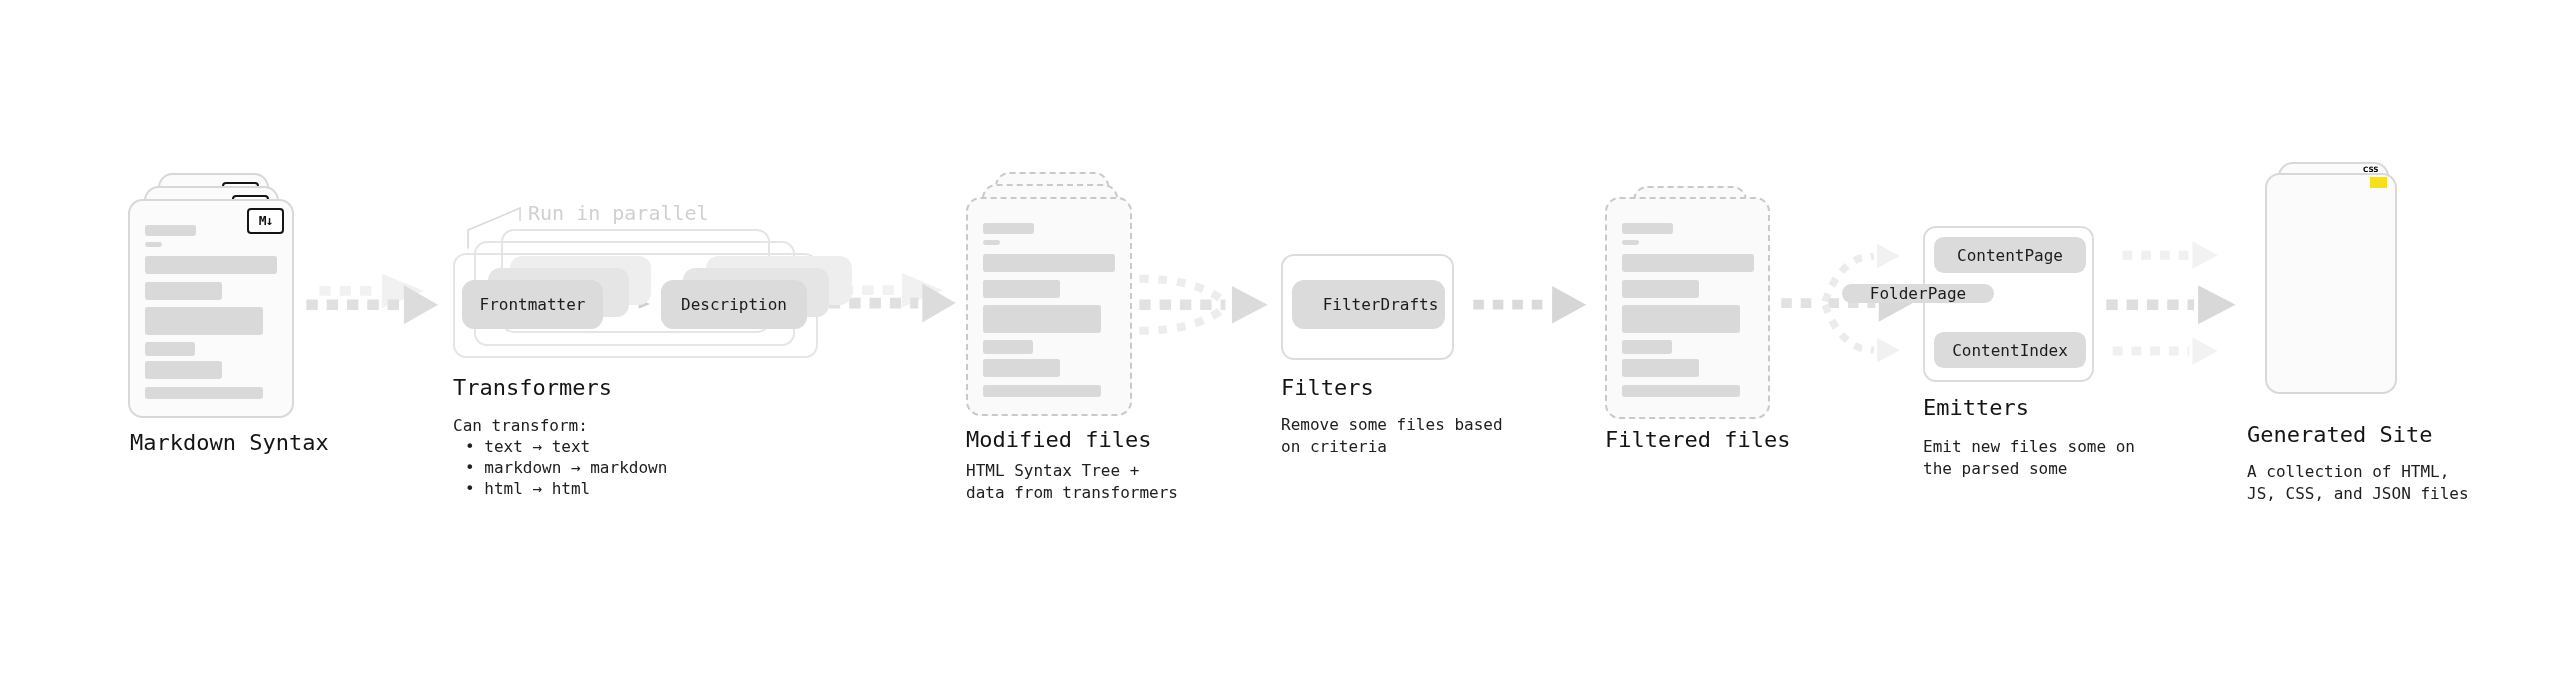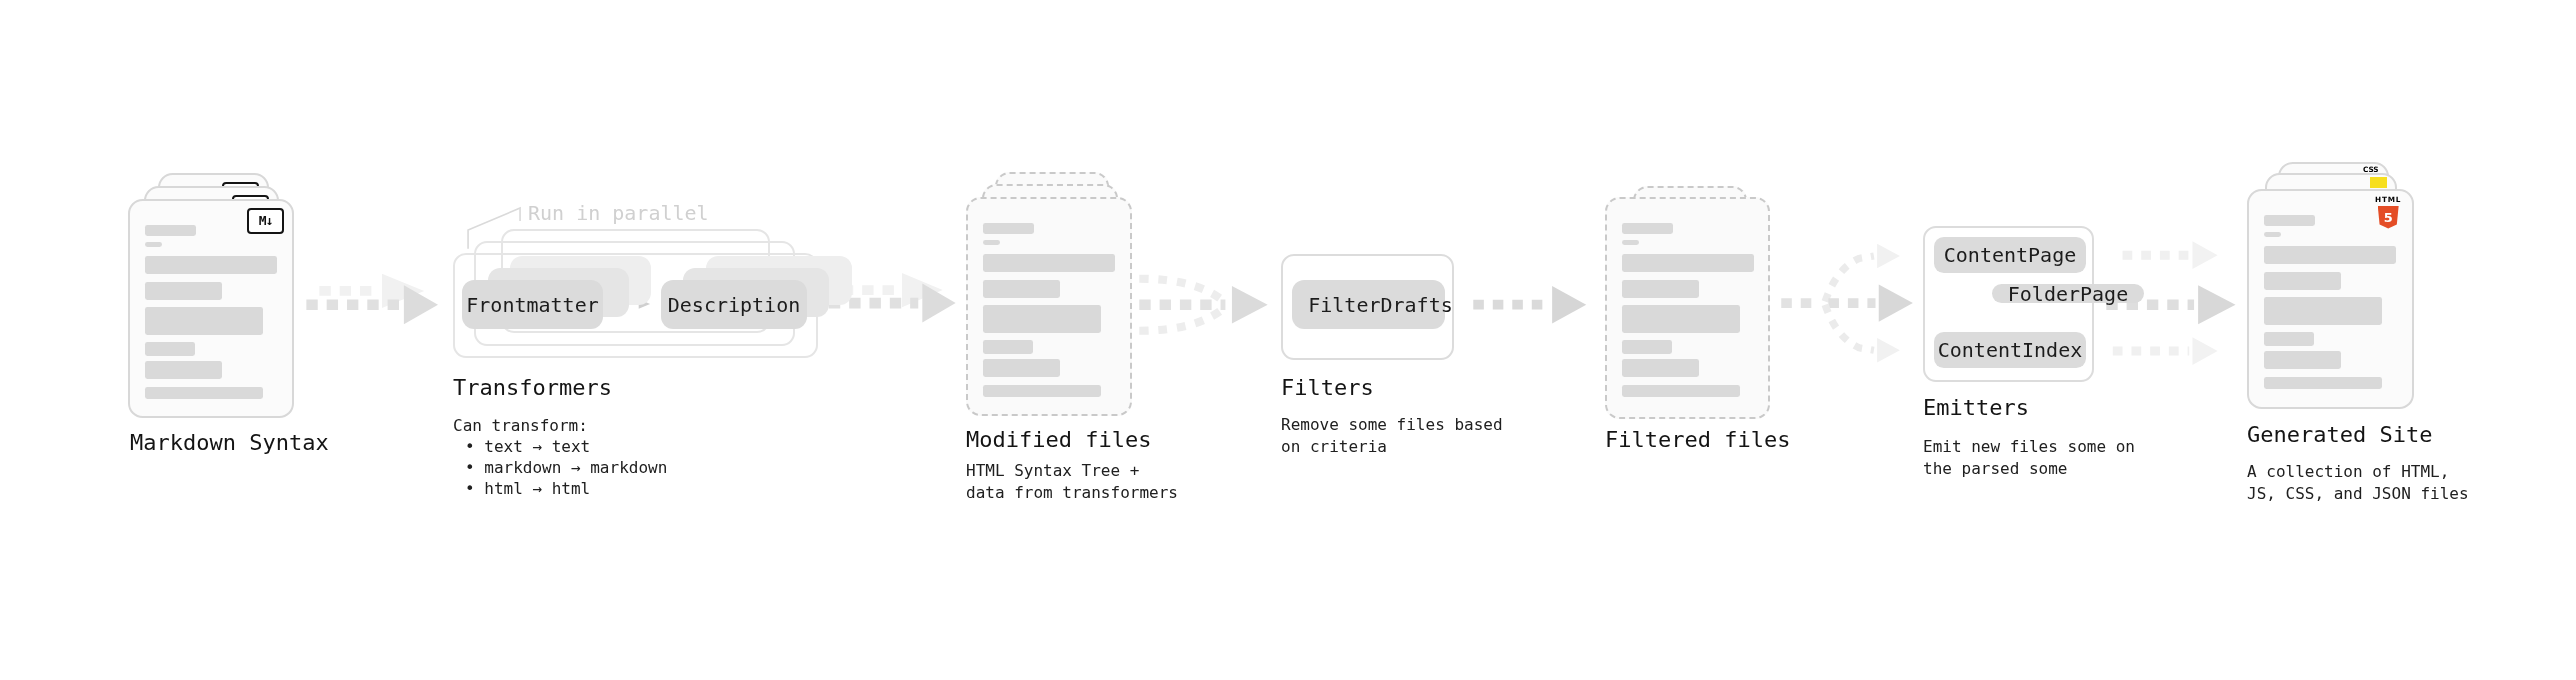--- a/index.html
+++ b/index.html
@@ -42,21 +42,21 @@
   .html5-shield .five { color:#ffffff; font-size:13px; font-weight:bold; font-family:"DejaVu Sans", sans-serif; line-height:13px; }
 
   
   .tbox {
     position:absolute; box-sizing:border-box; background:transparent;
     border:2px solid #e5e5e5; border-radius:13px;
   }
   .pill {
     position:absolute; box-sizing:border-box; border-radius:12.2px;
     background:#dbdbdb; display:flex; align-items:center; justify-content:center;
-    font-size:20px; color:#1c1c1c; white-space:nowrap;
+    font-size:16px; color:#1c1c1c; white-space:nowrap;
   }
   .pill.ghost-mid  { background:#e5e5e5; }
   .pill.ghost-back { background:#eeeeee; }
 
   
   .obox {
     position:absolute; box-sizing:border-box; background:#ffffff;
     border:2px solid #dcdcdc; border-radius:13px;
   }
 
@@ -211,52 +211,36 @@
         <div class="bar" style="top: 141px; width: 50px; height: 14px;"></div>
         <div class="bar" style="top: 160px; width: 77px; height: 18px;"></div>
         <div class="bar" style="top: 186px; width: 118px; height: 12.2px;"></div>
       </div>
     <div class="title" style="left:1605px; top:427px;">Filtered files</div>
   </div>
 
   <div class="stage">
     <div class="obox" style="left:1923px; top:226px; width:171px; height:156px;"></div>
     <div class="pill" style="left:1934px; top:237px; width:152px; height:36px; border-radius:9.8px;">ContentPage</div>
-    <div class="pill" style="left:1992px; top:284px; width:152px; height:19px; border-radius:9.8px;">FolderPage</div>
+    <div class="pill" style="left:1842px; top:284px; width:152px; height:19px; border-radius:9.8px;">FolderPage</div>
     <div class="pill" style="left:1934px; top:332px; width:152px; height:36px; border-radius:9.8px;">ContentIndex</div>
     <div class="title" style="left:1923px; top:395px;">Emitters</div>
     <div class="body-text" style="left:1923px; top:436px;">Emit new files some on</div>
     <div class="body-text" style="left:1923px; top:458px;">the parsed some</div>
   </div>
 
   <div class="stage">
     <div class="card" style="left:2278px; top:162px; width:111px; height:221px;">
       <div class="css-badge">
         <div class="css-text">CSS</div>
         <div class="css-underline"></div>
       </div>
     </div>
     <div class="card" style="left:2265px; top:173px; width:132px; height:221px;">
       <div class="js-badge"></div>
     </div>
-    <div class="card" style="left:2247px; top:189px; width:167px; height:220px;">
-      <div class="html5-logo">
-        <div class="html-text">HTML</div>
-        <div class="html5-shield">
-          <span class="five">5</span>
-        </div>
-      </div>
-    <div class="bar" style="top: 24.4px; width: 51px; height: 10.6px;"></div>
-        <div class="bar" style="top: 41px; width: 16.3px; height: 4.9px;"></div>
-        <div class="bar" style="top: 55px; width: 132px; height: 18px;"></div>
-        <div class="bar" style="top: 81px; width: 77px; height: 18px;"></div>
-        <div class="bar" style="top: 106px; width: 118px; height: 28.4px;"></div>
-        <div class="bar" style="top: 141px; width: 50px; height: 14px;"></div>
-        <div class="bar" style="top: 160px; width: 77px; height: 18px;"></div>
-        <div class="bar" style="top: 186px; width: 118px; height: 12.2px;"></div>
-      </div>
     <div class="title" style="left:2247px; top:422px;">Generated Site</div>
     <div class="body-text" style="left:2247px; top:461px;">A collection of HTML,</div>
     <div class="body-text" style="left:2247px; top:483px;">JS, CSS, and JSON files</div>
   </div>
 
 </div>
 
 
 </body></html>

